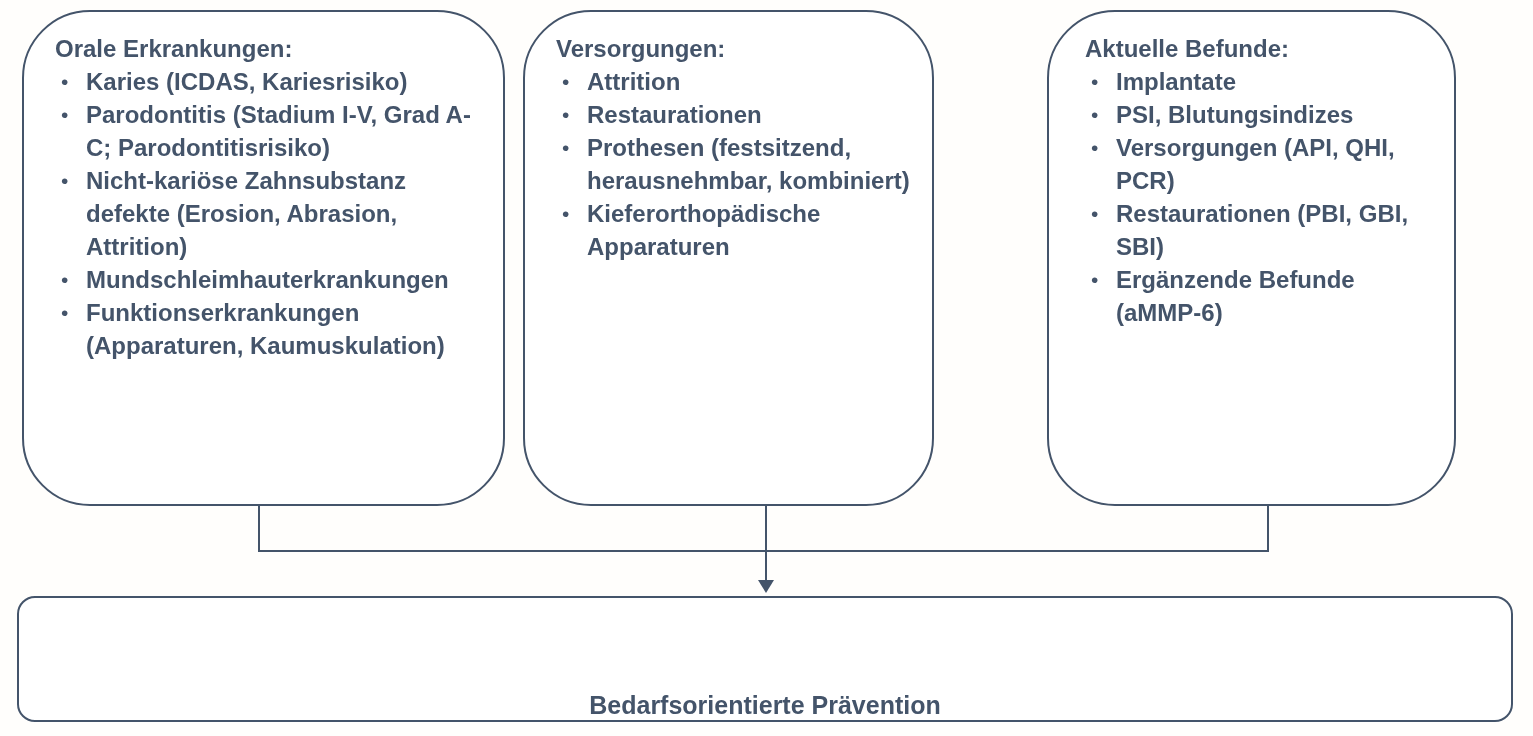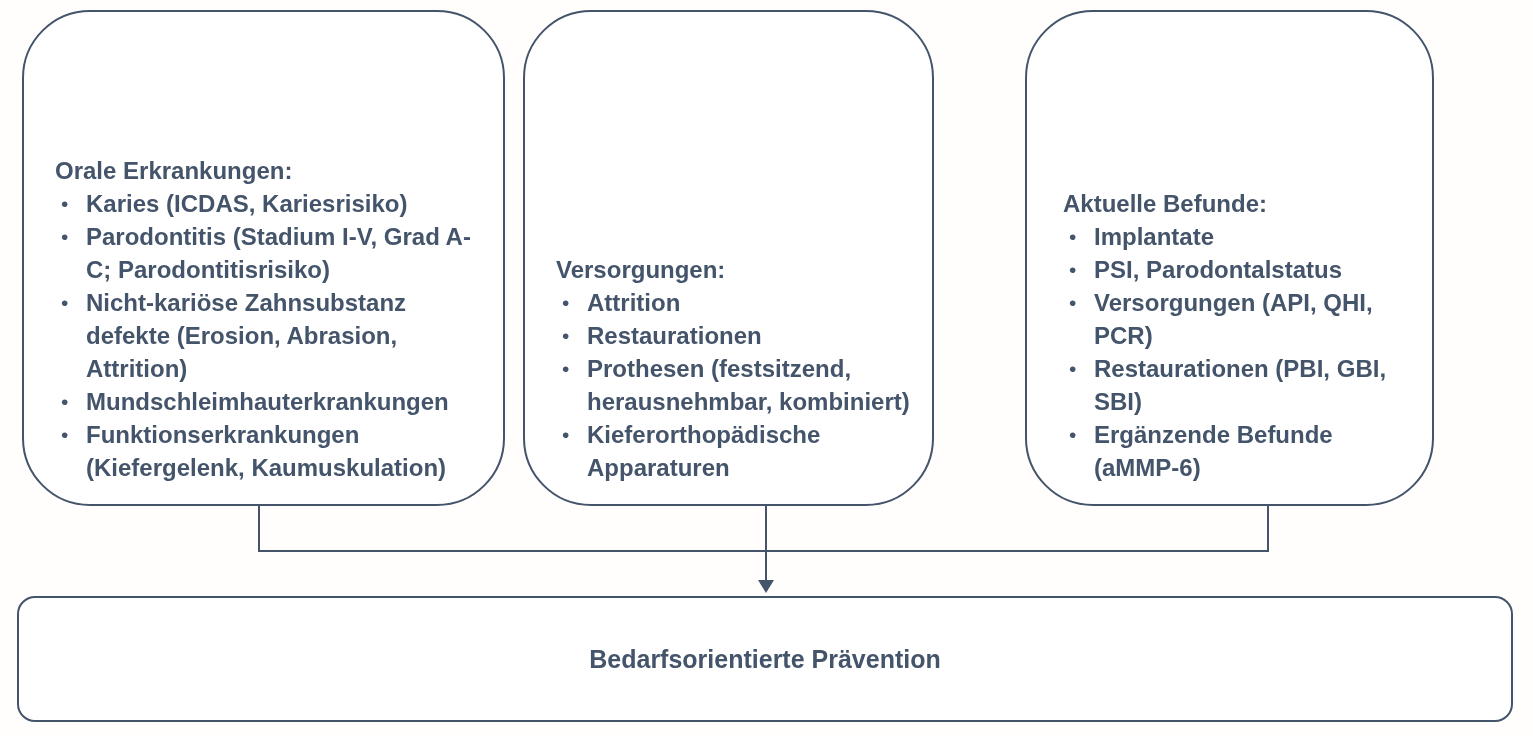--- a/index.html
+++ b/index.html
@@ -18,26 +18,26 @@
   }
   .top-box {
     position: absolute;
     top: 10px;
     height: 496px;
     border: 2px solid var(--accent);
     border-radius: 68px;
     background: #ffffff;
     display: flex;
     flex-direction: column;
-    justify-content: flex-end;
+    justify-content: flex-start;
     padding: 20px 14px 20px 31px;
   }
   .box-1 { left: 22px;  width: 483px; }
   .box-2 { left: 523px; width: 411px; }
-  .box-3 { left: 1025px; width: 409px; padding-left: 36px; }
+  .box-3 { left: 1047px; width: 409px; padding-left: 36px; }
   .box-title {
     font-weight: bold;
     font-size: 24px;
     line-height: 33px;
   }
   ul.bullet-list { list-style: none; }
   li.bullet-item {
     display: flex;
     font-size: 24px;
     line-height: 33px;
@@ -65,21 +65,21 @@
   .result-box {
     position: absolute;
     left: 17px;
     top: 596px;
     width: 1496px;
     height: 126px;
     border: 2px solid var(--accent);
     border-radius: 18px;
     background: #ffffff;
     display: flex;
-    align-items: center;
+    align-items: flex-end;
     justify-content: center;
   }
   .result-label {
     font-weight: bold;
     font-size: 25px;
   }
 </style>
 </head>
 <body>
 
@@ -99,21 +99,21 @@
         <li class="bullet-item">
           <span class="bullet">•</span>
           <span class="item-text">Nicht-kariöse Zahnsubstanz defekte (Erosion, Abrasion, Attrition)</span>
         </li>
         <li class="bullet-item">
           <span class="bullet">•</span>
           <span class="item-text">Mundschleimhauterkrankungen</span>
         </li>
         <li class="bullet-item">
           <span class="bullet">•</span>
-          <span class="item-text">Funktionserkrankungen (Kiefergelenk, Kaumuskulation)</span>
+          <span class="item-text">Funktionserkrankungen (Apparaturen, Kaumuskulation)</span>
         </li>
       </ul>
   </div>
 
   <div class="top-box box-2">
     <div class="box-title">Versorgungen:</div>
     <ul class="bullet-list">
         <li class="bullet-item">
           <span class="bullet">•</span>
           <span class="item-text">Attrition</span>
@@ -135,21 +135,21 @@
 
   <div class="top-box box-3">
     <div class="box-title">Aktuelle Befunde:</div>
     <ul class="bullet-list">
         <li class="bullet-item">
           <span class="bullet">•</span>
           <span class="item-text">Implantate</span>
         </li>
         <li class="bullet-item">
           <span class="bullet">•</span>
-          <span class="item-text">PSI, Parodontalstatus</span>
+          <span class="item-text">PSI, Blutungsindizes</span>
         </li>
         <li class="bullet-item">
           <span class="bullet">•</span>
           <span class="item-text">Versorgungen (API, QHI, PCR)</span>
         </li>
         <li class="bullet-item">
           <span class="bullet">•</span>
           <span class="item-text">Restaurationen (PBI, GBI, SBI)</span>
         </li>
         <li class="bullet-item">

